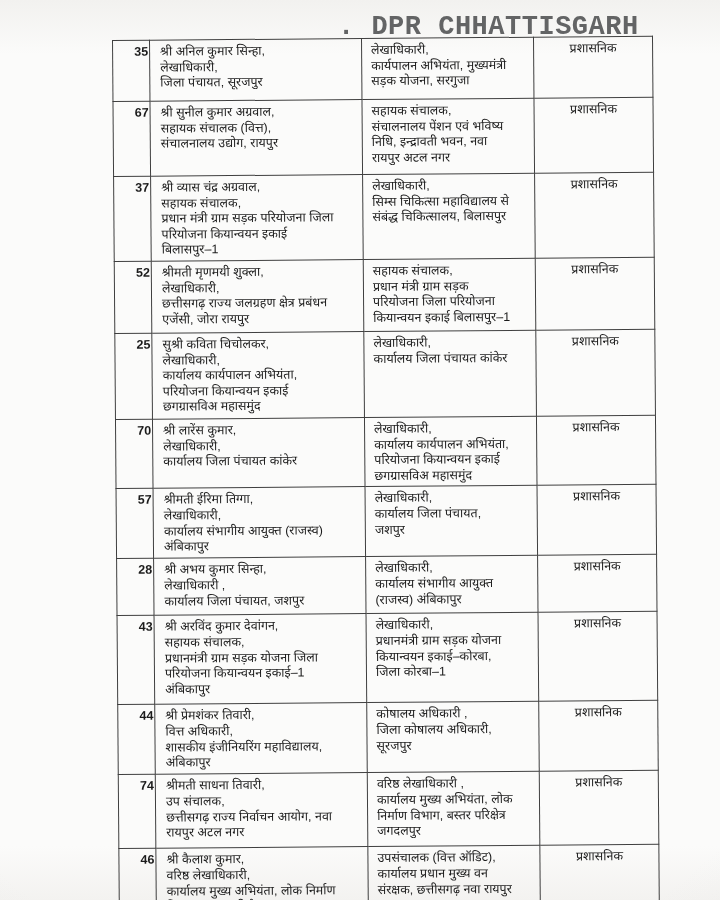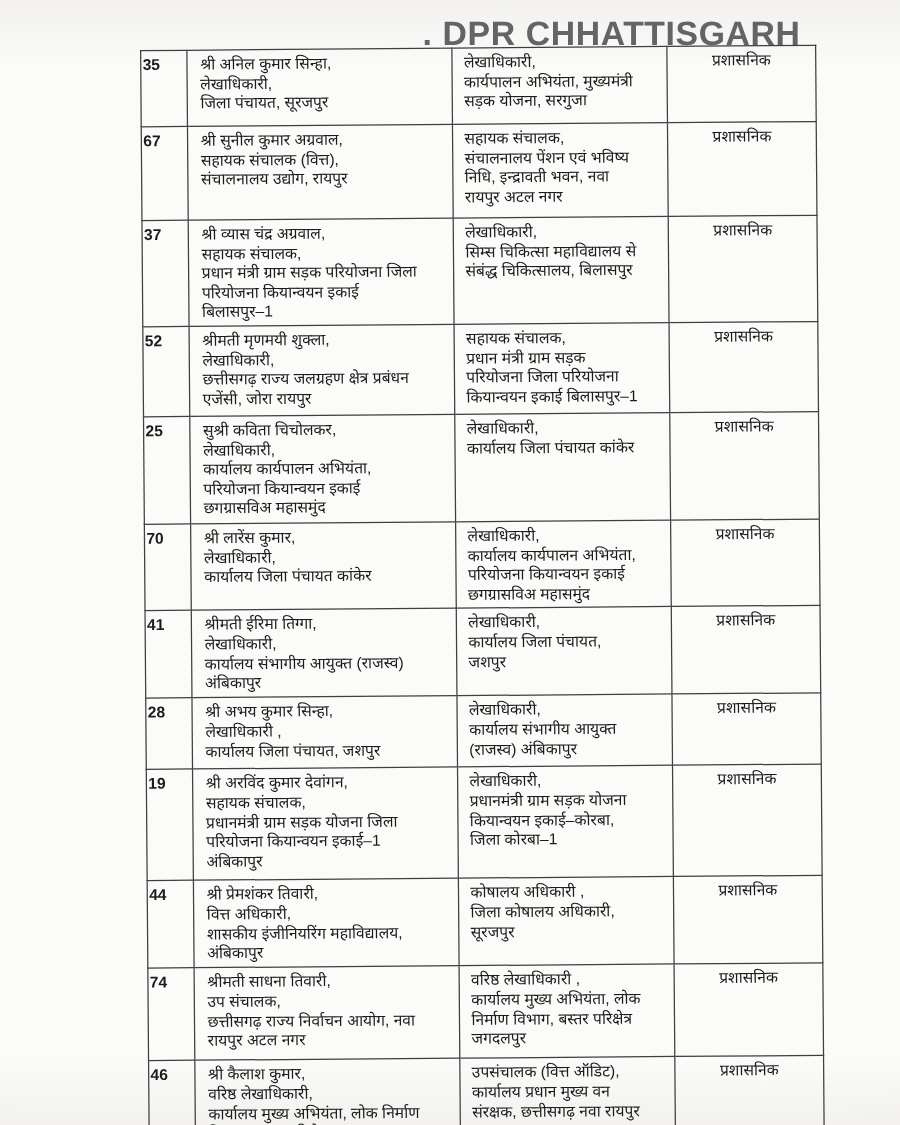--- a/index.html
+++ b/index.html
@@ -24,21 +24,21 @@
   }
   .watermark {
     position: absolute;
     top: 12px;
     left: 338px;
     font-size: 27px;
     font-weight: bold;
     letter-spacing: 0.5px;
     color: #636465;
     white-space: nowrap;
-    font-family: Liberation Sans, sans-serif;
+    font-family: Liberation Mono, monospace;
   }
   .tbl-wrap {
     position: absolute;
     top: 40px;
     left: 112px;
     transform: rotate(-0.45deg);
     transform-origin: left top;
   }
   table.tbl {
     border-collapse: collapse;
@@ -52,21 +52,21 @@
     overflow: hidden;
     font-size: 12.5px;
     line-height: 15.6px;
     white-space: pre-line;
   }
   col.c-sno  { width: 37px;  }
   col.c-from { width: 212px; }
   col.c-to   { width: 172px; }
   col.c-cat  { width: 119px; }
   td.sno {
-    text-align: left;
+    text-align: right;
     font-weight: bold;
     padding-top: 4px;
     font-size: 12.5px;
   }
   td.from {
     padding: 4px 6px 2px 10px;
   }
   td.to {
     padding: 4px 5px 2px 9px;
   }
@@ -165,42 +165,42 @@
           <td class="from">श्री लारेंस कुमार,
 लेखाधिकारी,
 कार्यालय जिला पंचायत कांकेर</td>
           <td class="to">लेखाधिकारी,
 कार्यालय कार्यपालन अभियंता,
 परियोजना कियान्वयन इकाई
 छगग्रासविअ महासमुंद</td>
           <td class="cat">प्रशासनिक</td>
         </tr>
         <tr class="r6">
-          <td class="sno">41</td>
+          <td class="sno">57</td>
           <td class="from">श्रीमती ईरिमा तिग्गा,
 लेखाधिकारी,
 कार्यालय संभागीय आयुक्त (राजस्व)
 अंबिकापुर</td>
           <td class="to">लेखाधिकारी,
 कार्यालय जिला पंचायत,
 जशपुर</td>
           <td class="cat">प्रशासनिक</td>
         </tr>
         <tr class="r7">
           <td class="sno">28</td>
           <td class="from">श्री अभय कुमार सिन्हा,
 लेखाधिकारी ,
 कार्यालय जिला पंचायत, जशपुर</td>
           <td class="to">लेखाधिकारी,
 कार्यालय संभागीय आयुक्त
 (राजस्व) अंबिकापुर</td>
           <td class="cat">प्रशासनिक</td>
         </tr>
         <tr class="r8">
-          <td class="sno">19</td>
+          <td class="sno">43</td>
           <td class="from">श्री अरविंद कुमार देवांगन,
 सहायक संचालक,
 प्रधानमंत्री ग्राम सड़क योजना जिला
 परियोजना कियान्वयन इकाई–1
 अंबिकापुर</td>
           <td class="to">लेखाधिकारी,
 प्रधानमंत्री ग्राम सड़क योजना
 कियान्वयन इकाई–कोरबा,
 जिला कोरबा–1</td>
           <td class="cat">प्रशासनिक</td>

